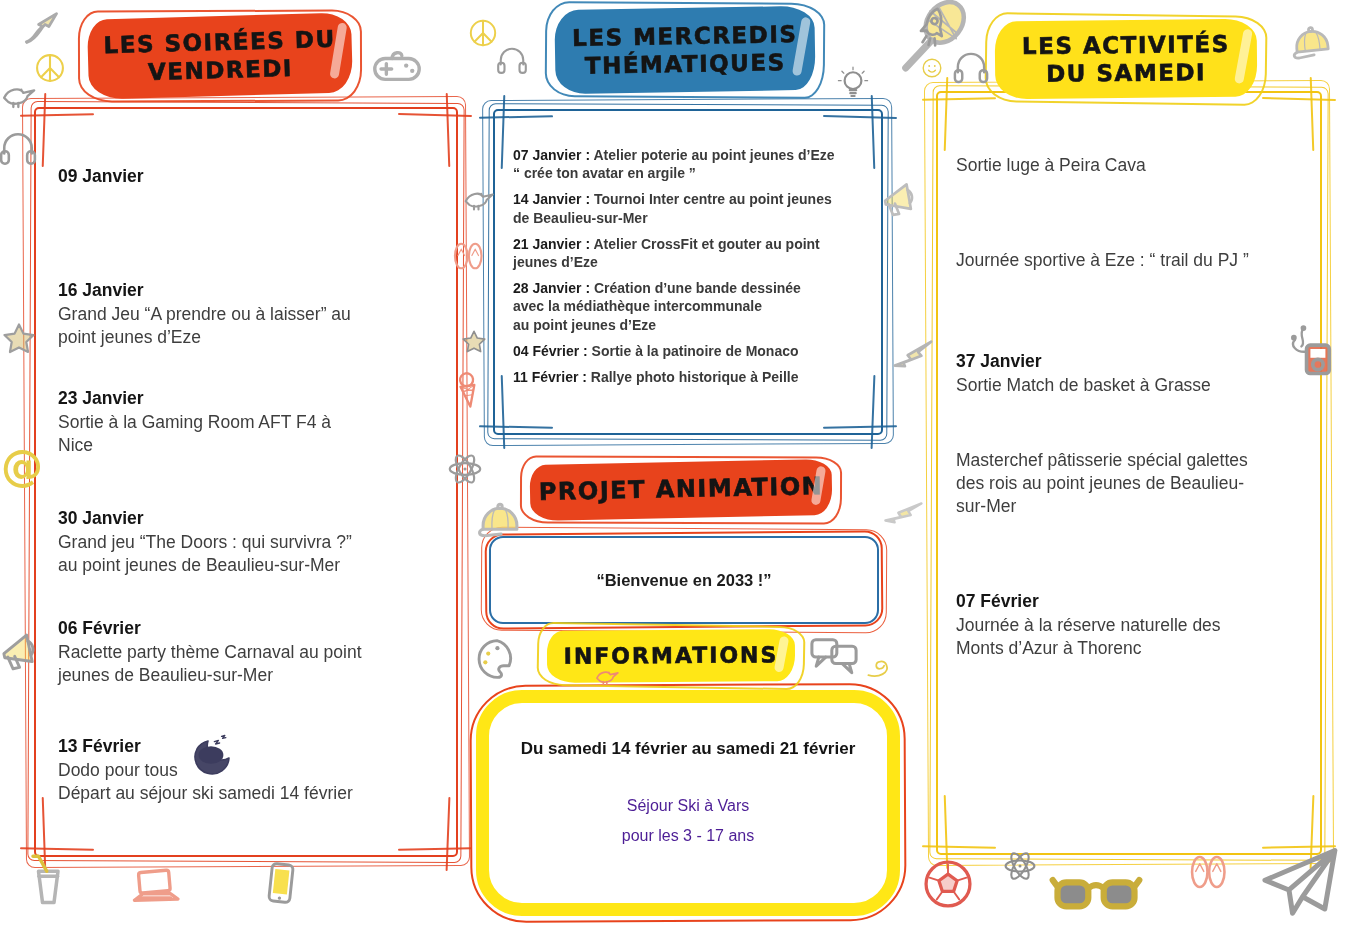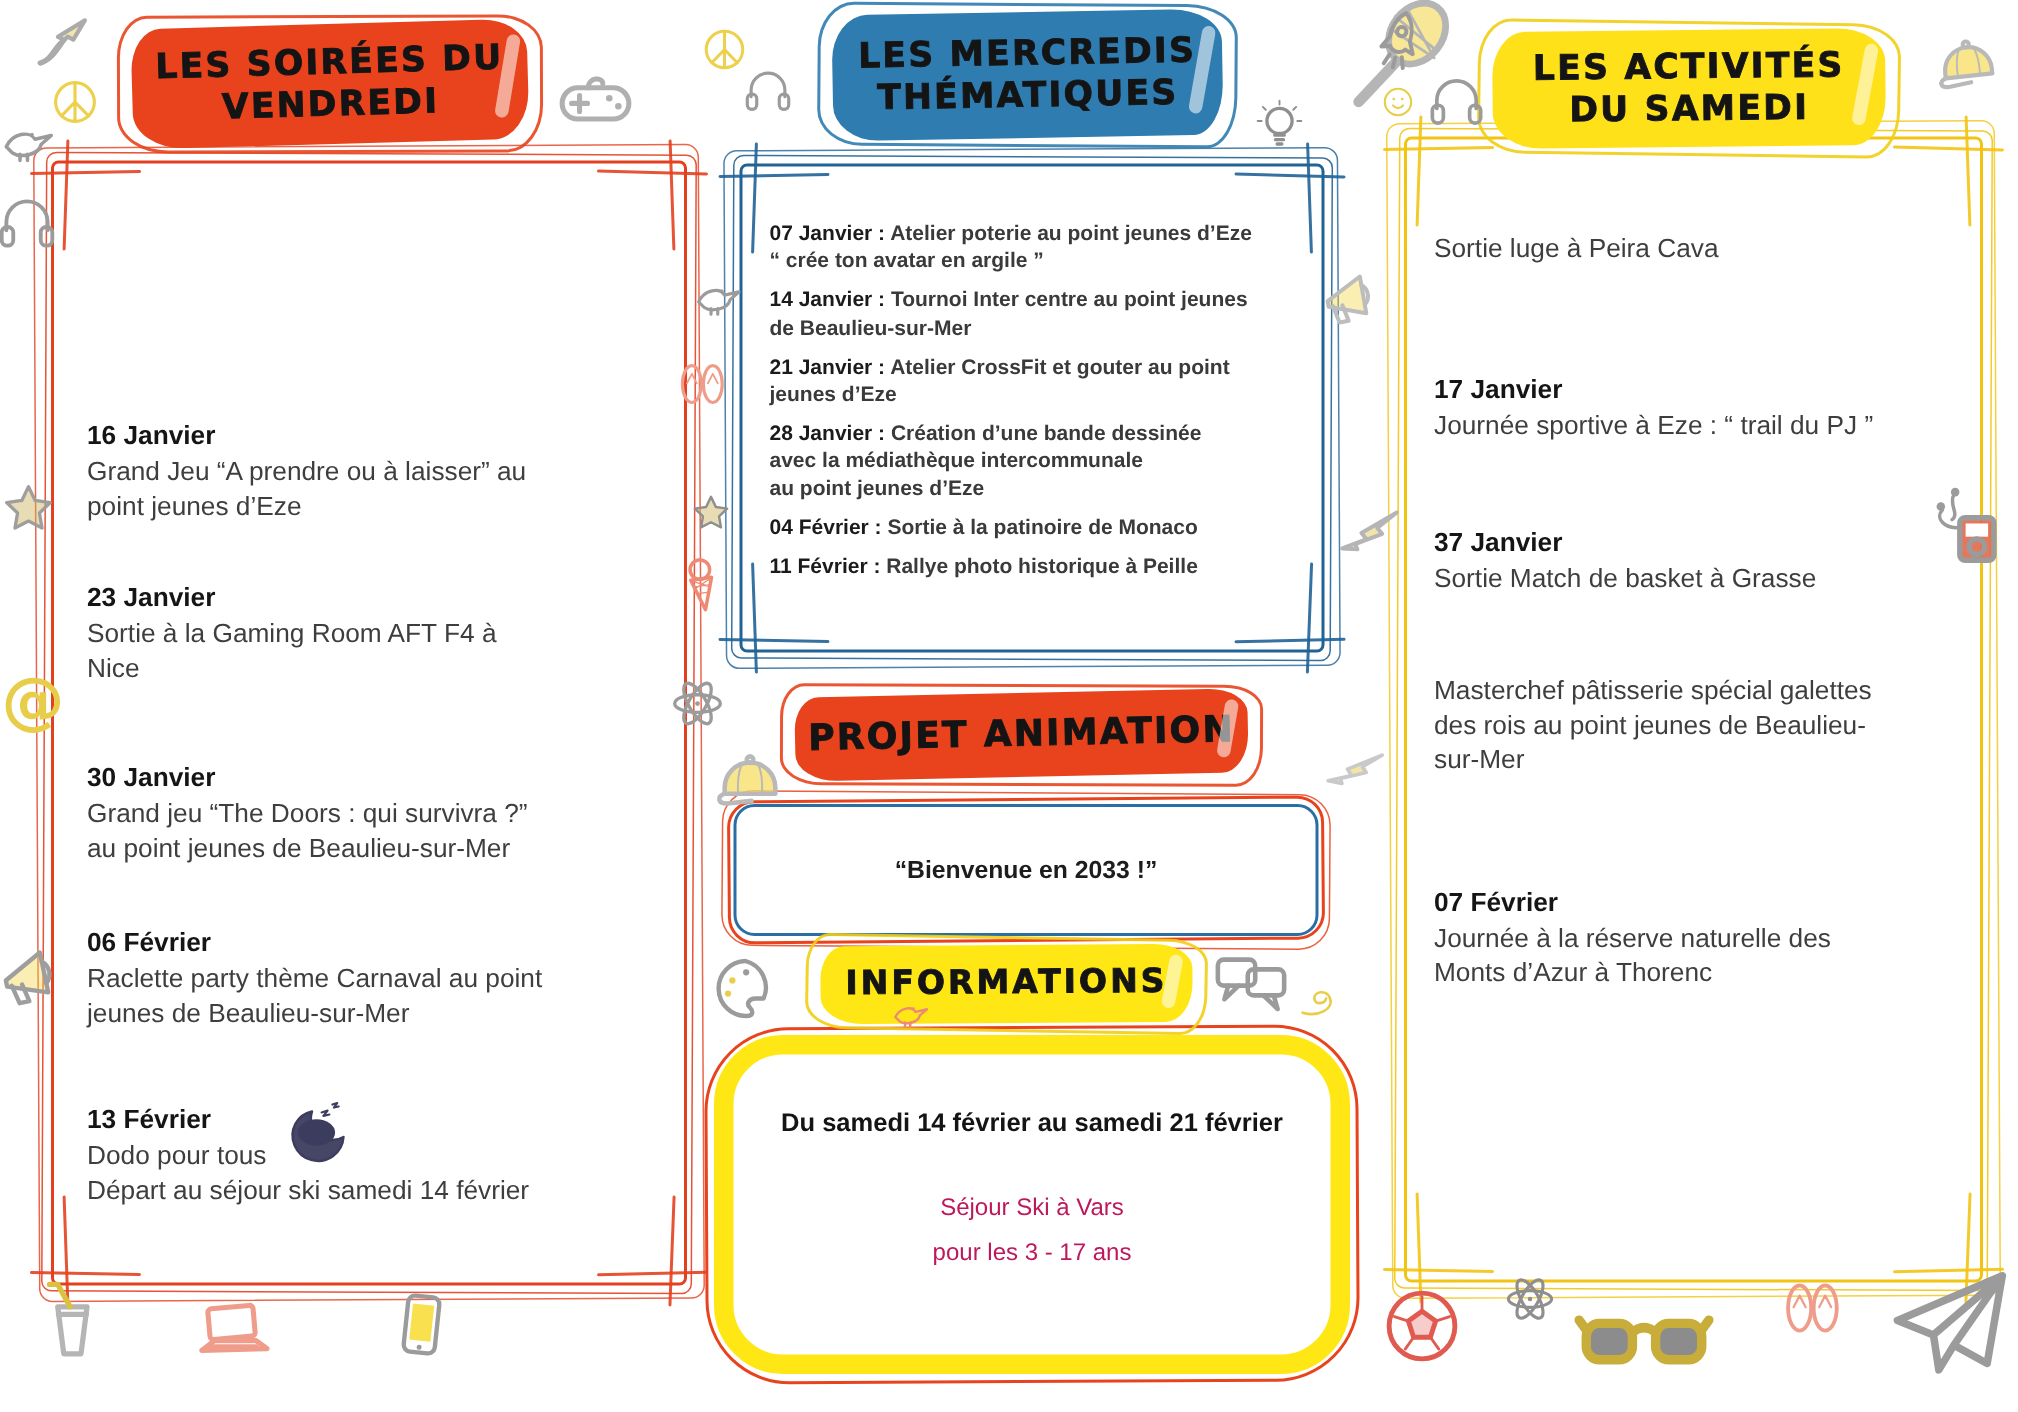--- a/index.html
+++ b/index.html
@@ -54,21 +54,21 @@
   .welcome-box::before{content:"";position:absolute;inset:-6px;border:2px solid #E8431C;
                border-radius:18px;transform:rotate(-.5deg);}
   .welcome-box::after{content:"";position:absolute;inset:-10px;border:1.4px solid #E8431C;
                border-radius:21px;transform:rotate(.4deg);opacity:.85;}
   .welcome-text{font-weight:bold;font-size:16.5px;color:#1D1D1D;margin:0;}
   .info-box{position:absolute;left:476px;top:690px;width:424px;height:226px;z-index:3;
             border:13px solid #FFE716;border-radius:46px;background:#fff;box-sizing:border-box;}
   .info-box::before{content:"";position:absolute;inset:-19px;border:2px solid #E8431C;
             border-radius:56px;transform:rotate(-.3deg);}
   .info-period{font-weight:bold;font-size:17px;color:#141414;text-align:center;margin:36px 8px 0;}
-  .info-line{font-size:16px;color:#be185d;text-align:center;margin:0;}
+  .info-line{font-size:16px;color:#4c1d95;text-align:center;margin:0;}
   .info-trip{margin-top:38px;}
   .info-ages{margin-top:12px;}
   
   .deco{position:absolute;z-index:5;pointer-events:none;}
   .deco svg{width:100%;height:100%;overflow:visible;display:block;}
 </style>
 </head>
 <body>
 
 <div class="canvas">
@@ -120,20 +120,21 @@
 
   <div class="badge" id="badge-saturday">
     <div class="badge-title">
       <span>LES ACTIVITÉS</span><br>
       <span>DU SAMEDI</span>
     </div>
   </div>
 
   <div class="entries" id="friday-entries">
       <div class="entry" style="min-height: 114px;">
+        <div class="entry-date">09 Janvier</div>
       </div>
       <div class="entry" style="min-height: 108px;">
         <div class="entry-date">16 Janvier</div>
         <div class="entry-text">Grand Jeu “A prendre ou à laisser” au
 point jeunes d’Eze</div>
       </div>
       <div class="entry" style="min-height: 120px;">
         <div class="entry-date">23 Janvier</div>
         <div class="entry-text">Sortie à la Gaming Room AFT F4 à
 Nice</div>
@@ -165,21 +166,20 @@
 avec la médiathèque intercommunale
 au point jeunes d’Eze</span></p>
       <p class="m-entry"><b>04 Février :</b><span> Sortie à la patinoire de Monaco</span></p>
       <p class="m-entry"><b>11 Février :</b><span> Rallye photo historique à Peille</span></p>
     </div>
   <div class="entries" id="saturday-entries">
       <div class="entry" style="min-height: 95px;">
         <div class="entry-text">Sortie luge à Peira Cava</div>
       </div>
       <div class="entry" style="min-height: 102px;">
-        <div class="entry-date">17 Janvier</div>
         <div class="entry-text">Journée sportive à Eze : “ trail du PJ ”</div>
       </div>
       <div class="entry" style="min-height: 98px;">
         <div class="entry-date">37 Janvier</div>
         <div class="entry-text">Sortie Match de basket à Grasse</div>
       </div>
       <div class="entry" style="min-height: 142px;">
         <div class="entry-text">Masterchef pâtisserie spécial galettes
 des rois au point jeunes de  Beaulieu-
 sur-Mer</div>

